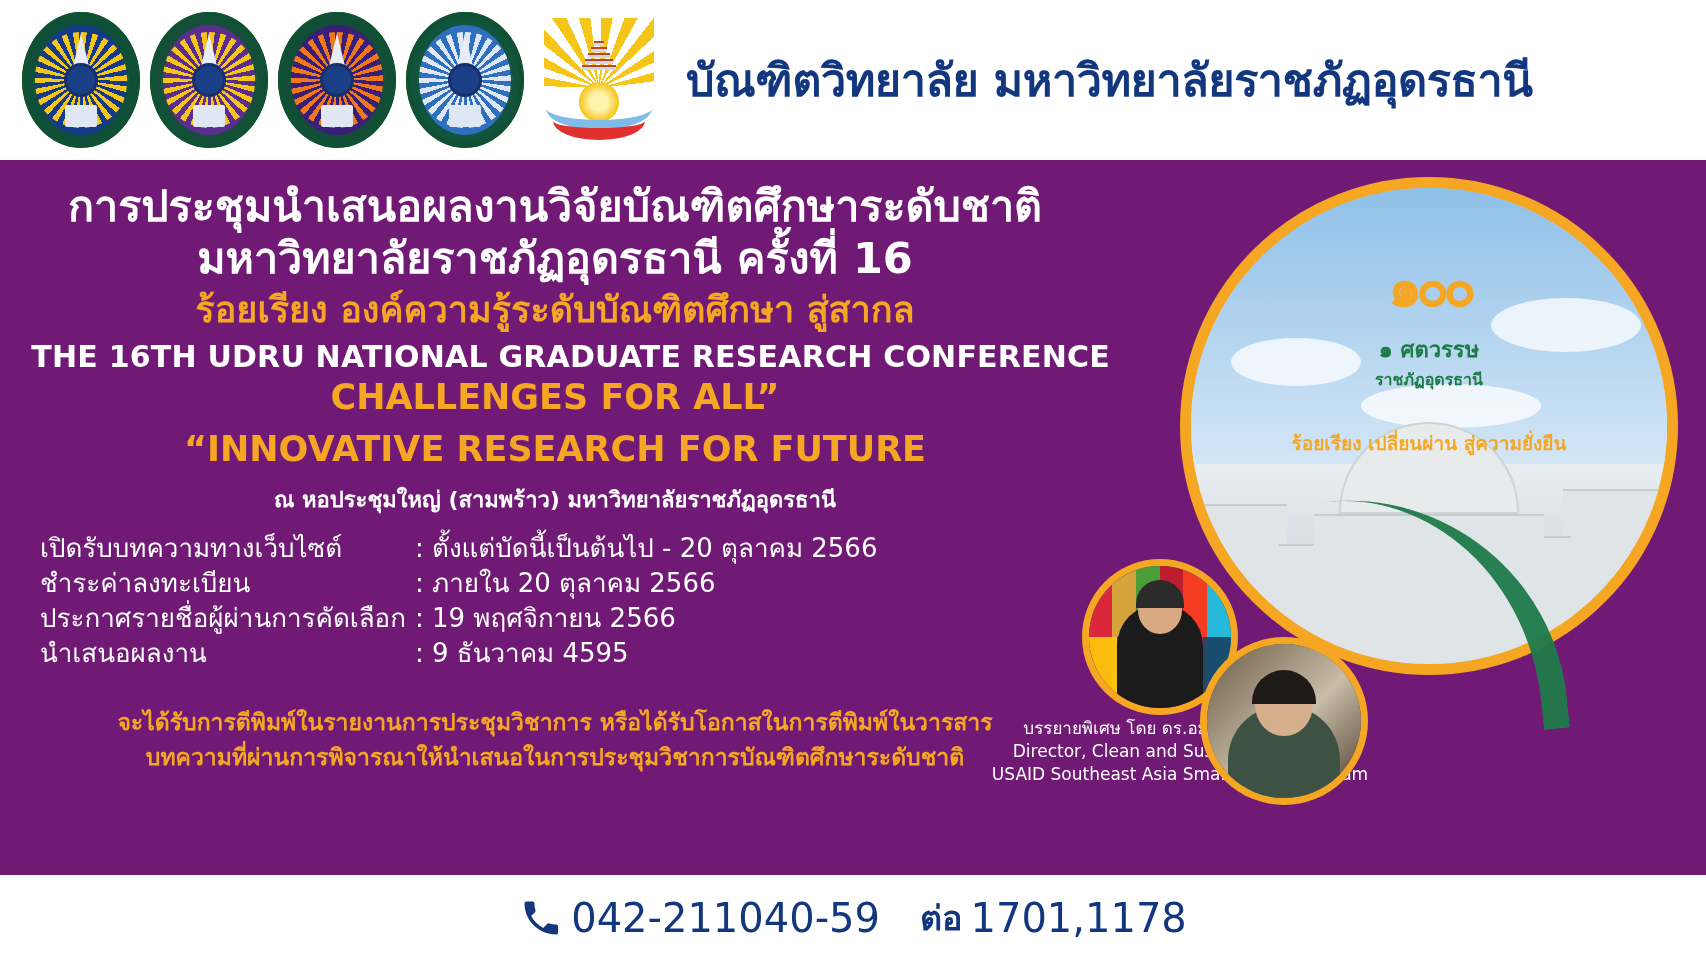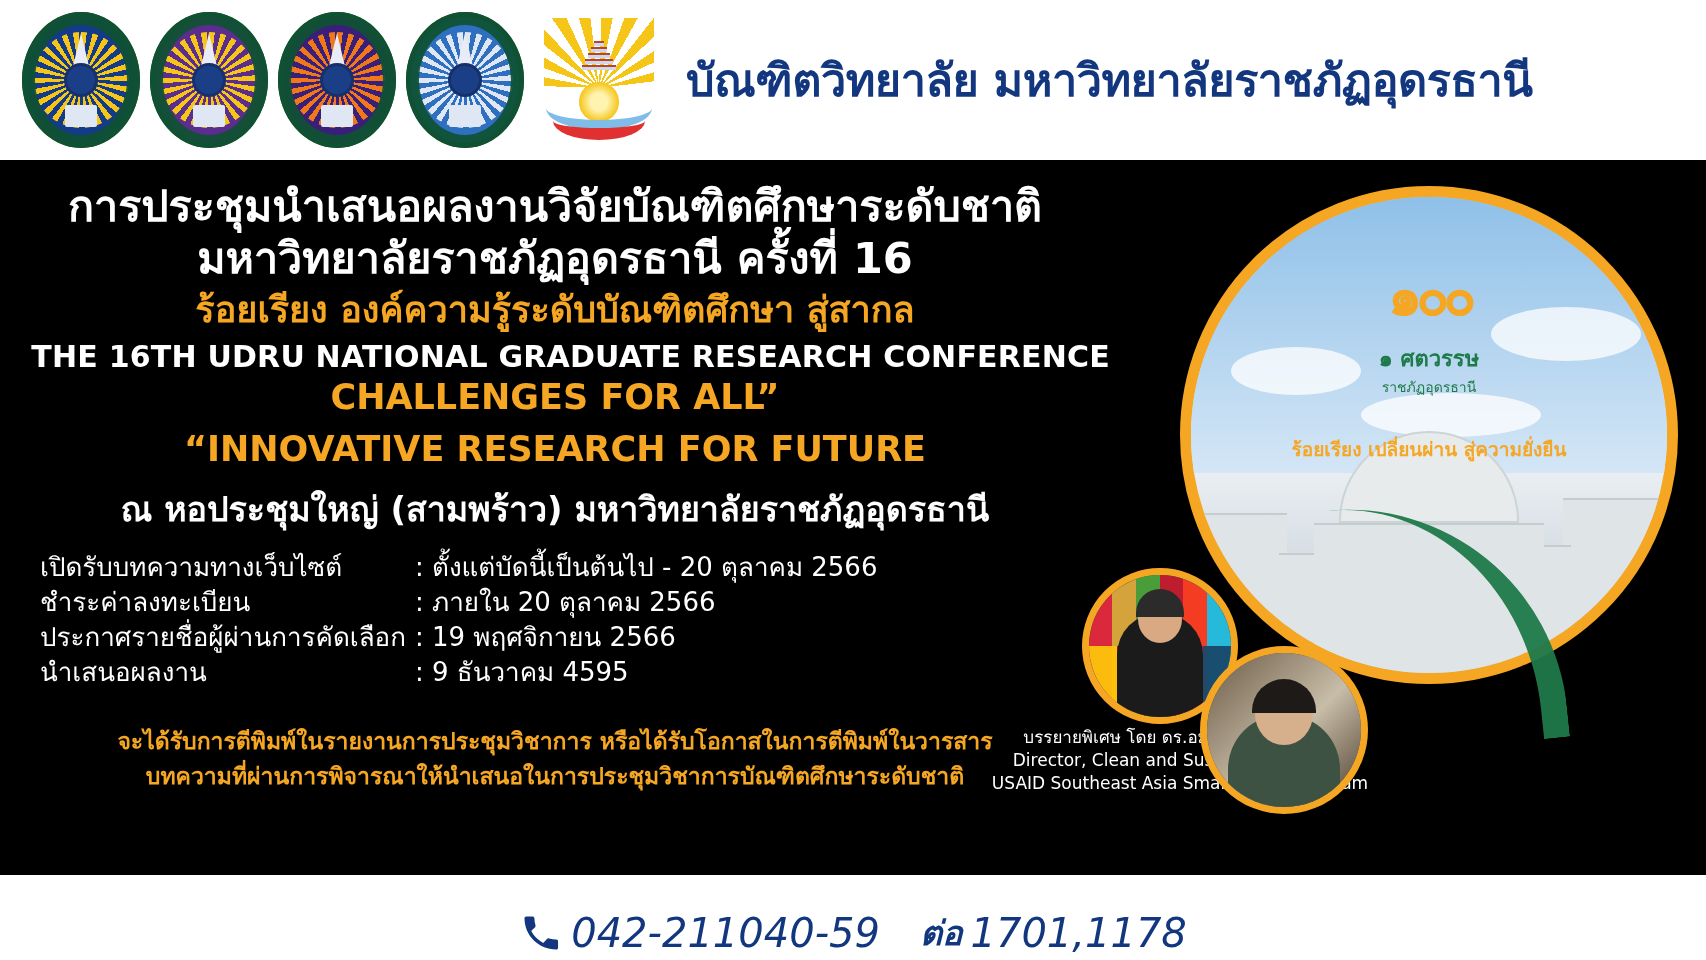--- a/index.html
+++ b/index.html
@@ -88,21 +88,21 @@
 
   .header-title {
     margin-left:22px;
     font-size:45px; font-weight:bold; color:#12377f;
     letter-spacing:-0.5px; white-space:nowrap;
   }
 
   
   .body-blue {
     position:absolute; left:0; top:160px; width:1706px; height:715px;
-    background:#000000;
+    background:#701a75;
     overflow:hidden;
   }
 
   .left-col { position:absolute; left:0; top:0; width:1110px; height:715px; }
 
   .t-line {
     text-align:center; color:#ffffff; font-weight:bold;
     line-height:1.06; white-space:nowrap;
   }
   .title1 { font-size:43px; margin-top:24px; }
@@ -113,39 +113,39 @@
   }
   .title-en {
     color:#ffffff; font-size:30px; font-weight:bold;
     text-align:right; margin-top:10px; letter-spacing:0.2px;
   }
   .title-quote {
     color:#f5a623; font-size:35px; font-weight:bold;
     text-align:center; margin-top:10px; line-height:1.2;
   }
   .venue {
-    color:#ffffff; font-size:34px; font-weight:bold;
+    color:#ffffff; font-size:22px; font-weight:bold;
     text-align:center; margin-top:12px;
   }
 
   .schedule {
     margin:14px 0 0 40px;
     color:#ffffff; font-size:26px; line-height:1.35;
   }
   .srow { display:flex; }
   .srow .k { width:375px; }
   .srow .v { white-space:nowrap; }
 
   .note {
     margin-top:34px; text-align:center;
     color:#f5a623; font-size:23px; font-weight:bold; line-height:1.5;
   }
 
   
-  .right-col { position:absolute; left:1080px; top:16px; width:626px; height:715px; }
+  .right-col { position:absolute; left:1080px; top:7px; width:626px; height:715px; }
 
   .big-circle {
     position:absolute; left:100px; top:10px;
     width:498px; height:498px; border-radius:50%;
     border:11px solid #f5a623;
     background:linear-gradient(#a8cdec 0%,#cfe3f5 42%,#e9eef2 58%,#bcc8cf 100%);
     overflow:hidden;
   }
   .bc-sky { position:absolute; left:0; top:0; right:0; height:58%;
     background:linear-gradient(#8fc0e8,#d4e6f6); }
@@ -159,21 +159,21 @@
     bottom:150px; width:180px; height:92px;
     background:#e7ebec; border-radius:90px 90px 0 0;
     border:2px solid #cdd4d6;
   }
   .bc-logo {
     position:absolute; left:50%; top:56px; transform:translateX(-50%);
     text-align:center; width:340px;
   }
   .bc-100 { font-size:54px; font-weight:bold; color:#f5a623; letter-spacing:-6px; }
   .bc-c1 { font-size:22px; font-weight:bold; color:#1f7a4a; margin-top:2px; }
-  .bc-c2 { font-size:14px; font-weight:normal; color:#1f7a4a; }
+  .bc-c2 { font-size:16px; font-weight:bold; color:#1f7a4a; }
   .bc-c3 { font-size:19px; font-weight:bold; color:#f5a623; margin-top:36px; }
 
   .sp1 {
     position:absolute; left:2px; top:392px;
     width:156px; height:156px; border-radius:50%;
     border:7px solid #f5a623; overflow:hidden;
     background:#2a6b4a;
   }
   .sp1 .sdg {
     position:absolute; inset:0;
@@ -245,22 +245,22 @@
     border-right:26px solid #1f7a4a;
     border-radius:0 220px 0 0;
     transform:rotate(-6deg);
     opacity:.95;
   }
 
   
   .contact {
     position:absolute; left:0; top:875px; width:1706px; height:85px;
     background:#ffffff;
-    display:flex; align-items:flex-end; justify-content:center; gap:18px;
-    color:#12377f; font-size:40px; white-space:nowrap;font-style:italic;
+    display:flex; align-items:center; justify-content:center; gap:18px;
+    color:#12377f; font-size:40px; white-space:nowrap;
   }
   .contact .ico { display:inline-flex; align-items:center; }
   .contact .strong { font-weight:bold; font-size:34px;margin-left:32px; }
   .c-item { display:flex; align-items:center; gap:8px; }
 </style>
 </head>
 <body>
 
 <div class="header">
   <div class="logo-row">

